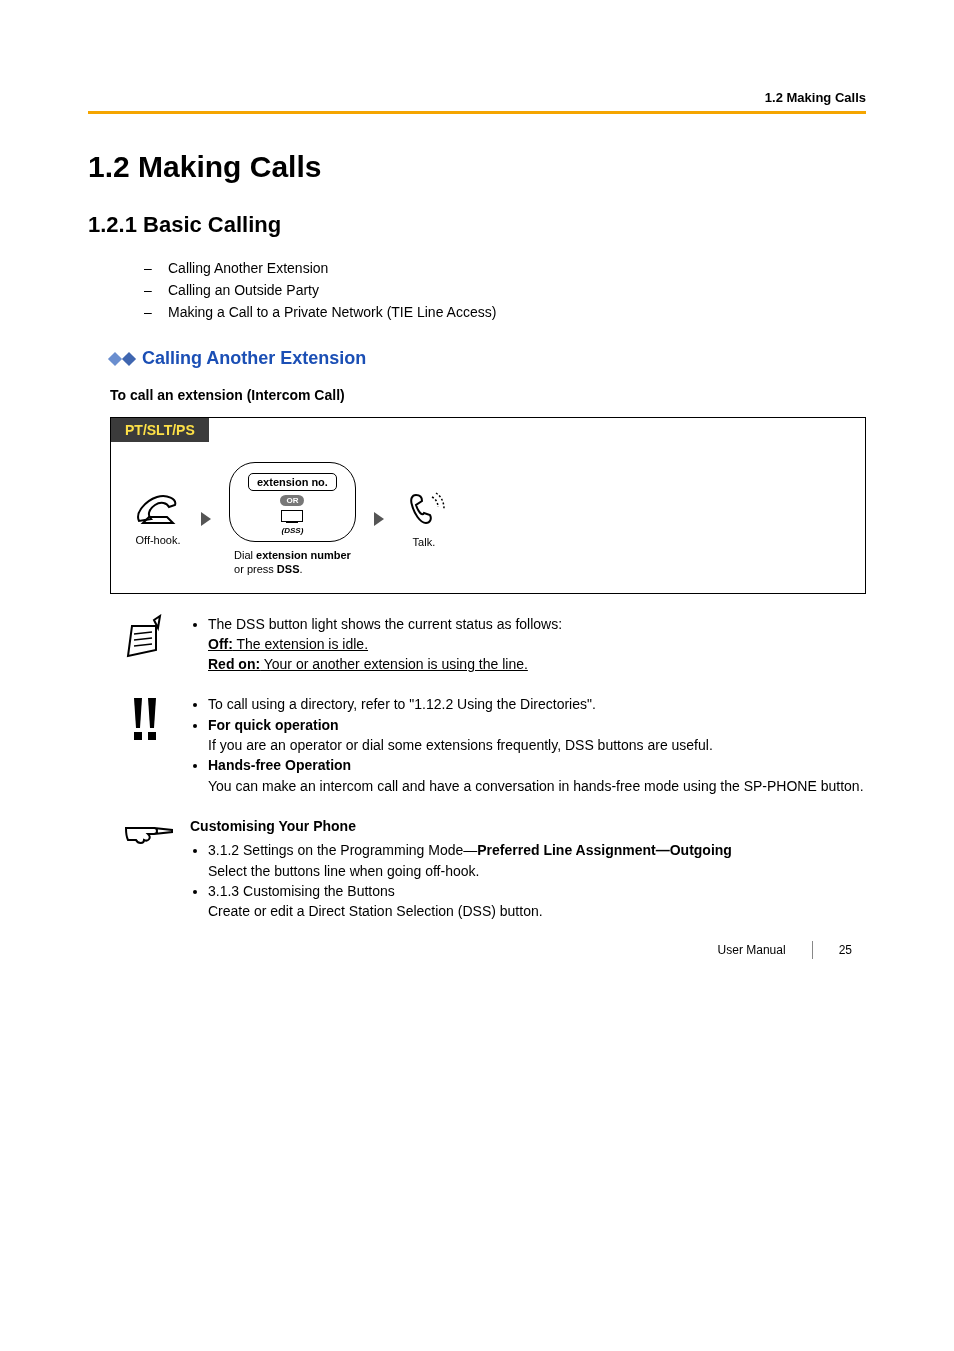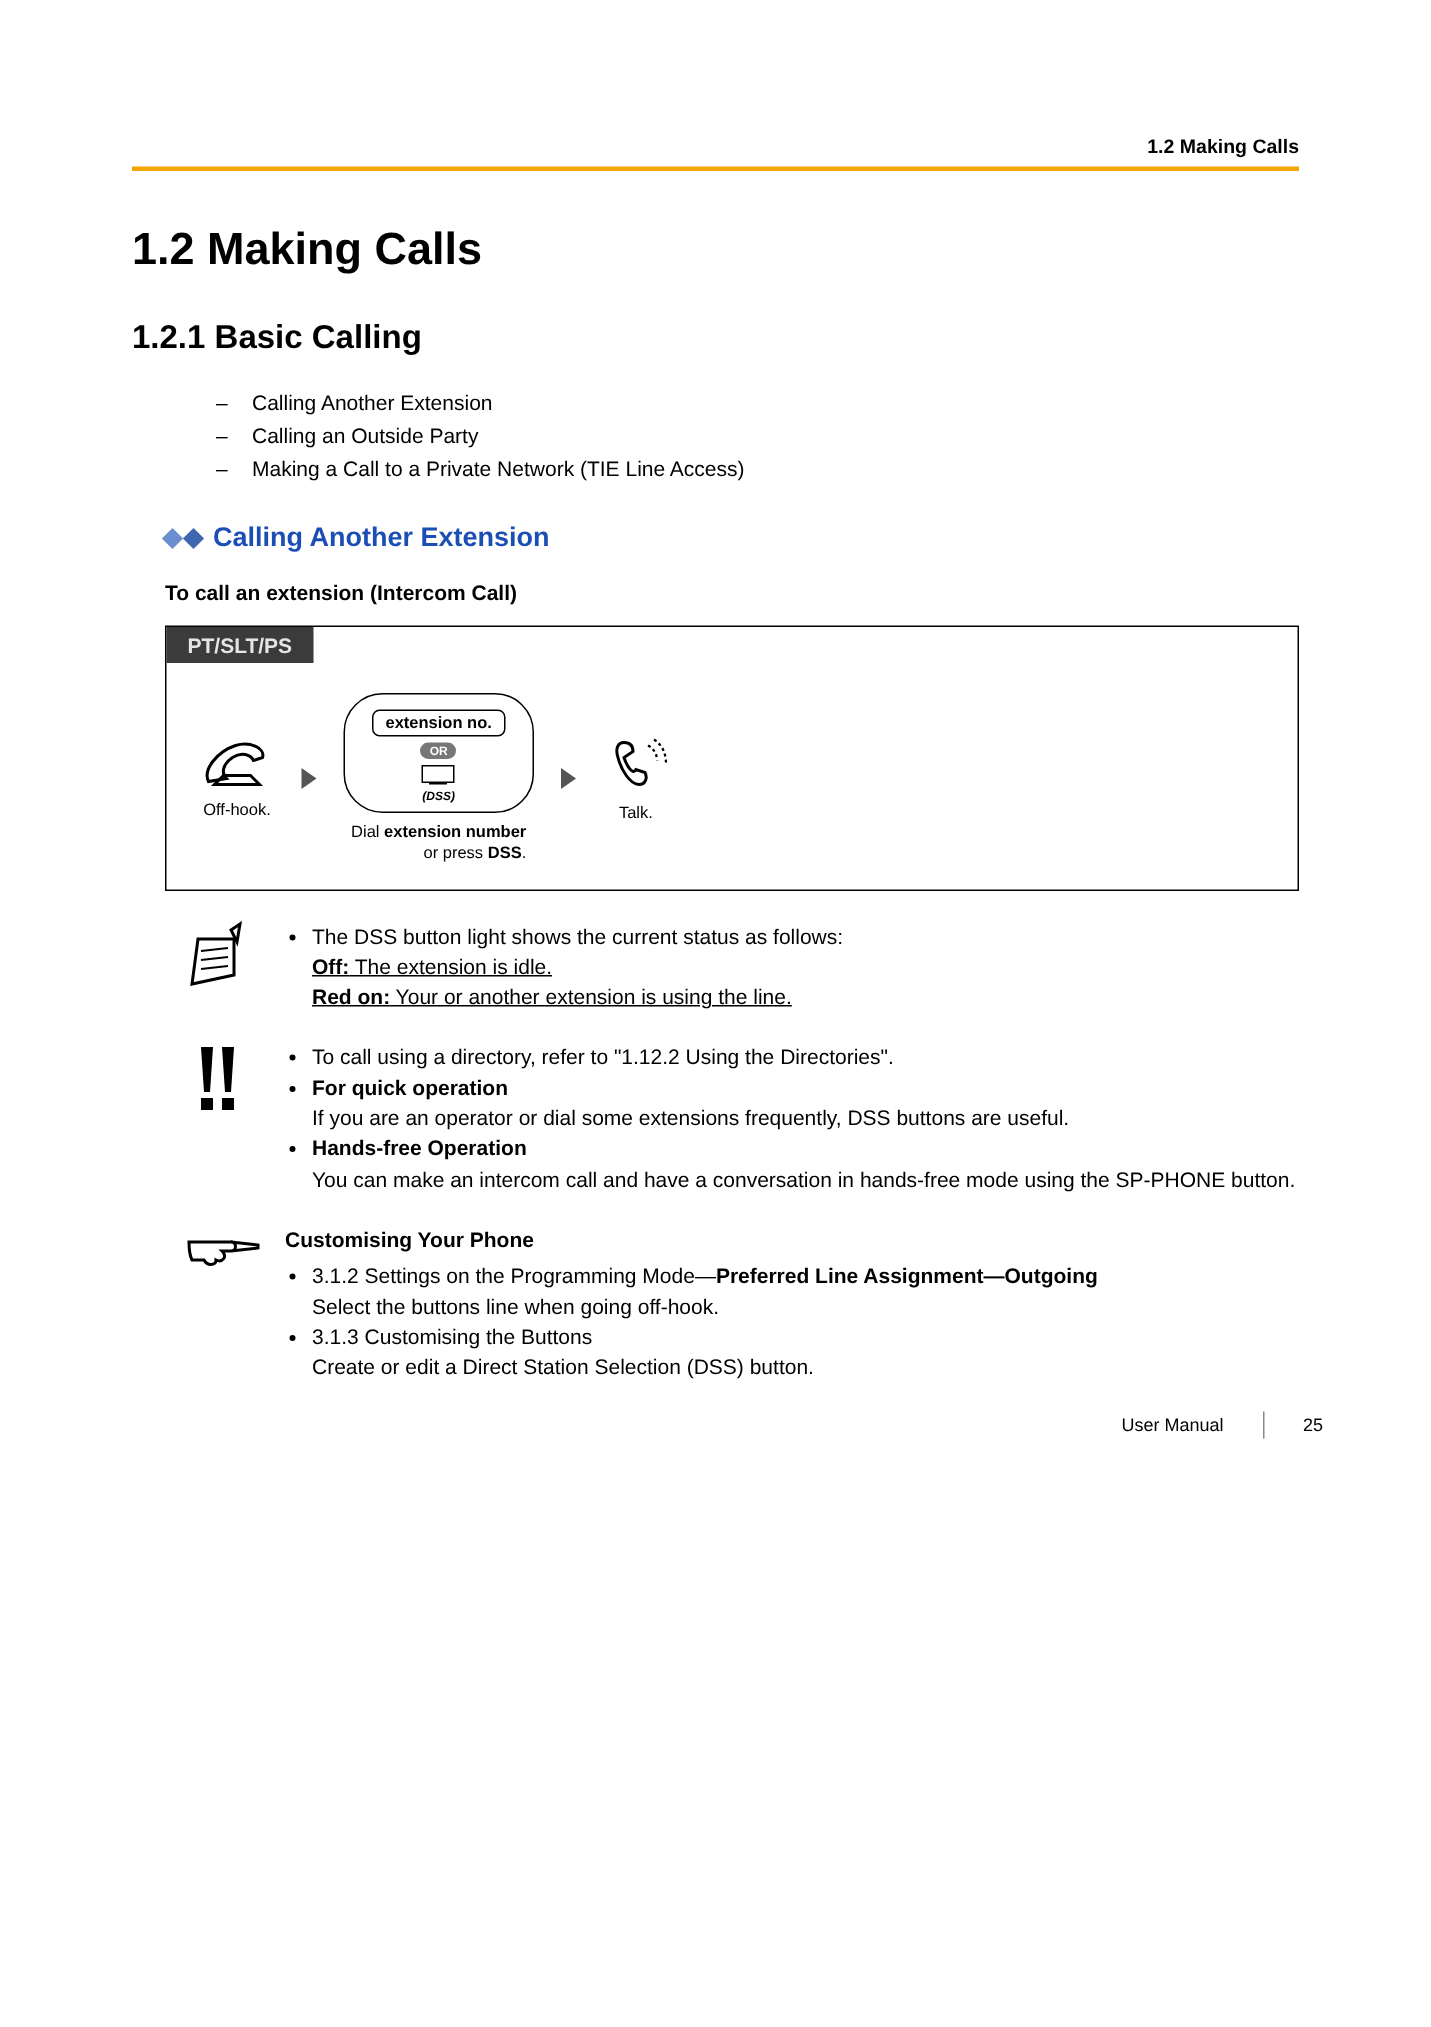--- a/index.html
+++ b/index.html
@@ -81,39 +81,39 @@
   
   .proc-box {
     border: 1px solid #000;
     margin-left: 22px;
     margin-right: 0;
     padding: 0;
   }
   .proc-tab {
     display: inline-block;
     background: #3b3b3b;
-    color: #e5e5e5;
+    color: #fde047;
     font-size: 14px;
     font-weight: bold;
     padding: 4px 14px;
   }
   .proc-steps {
     display: flex;
     align-items: center;
     gap: 18px;
     padding: 20px 22px 16px 22px;
   }
   .step {
     display: flex;
     flex-direction: column;
     align-items: center;
   }
   .step-caption {
     font-size: 11px;
-    text-align: right;
+    text-align: left;
     margin-top: 6px;
     line-height: 1.3;
   }
   .arrow {
     width: 0; height: 0;
     border-top: 7px solid transparent;
     border-bottom: 7px solid transparent;
     border-left: 10px solid #555;
   }
 
@@ -176,21 +176,21 @@
   .note-body .sub {
     margin-left: 0;
     text-decoration: underline;
   }
   .note-body .sub .bold { font-weight: bold; }
 
   
   .footer {
     position: absolute;
     bottom: 70px;
-    right: 72px;
+    right: 102px;
     font-size: 12px;
     display: flex;
     align-items: center;
     gap: 26px;
   }
   .footer .divider {
     width: 1px;
     height: 18px;
     background: #888;
   }

